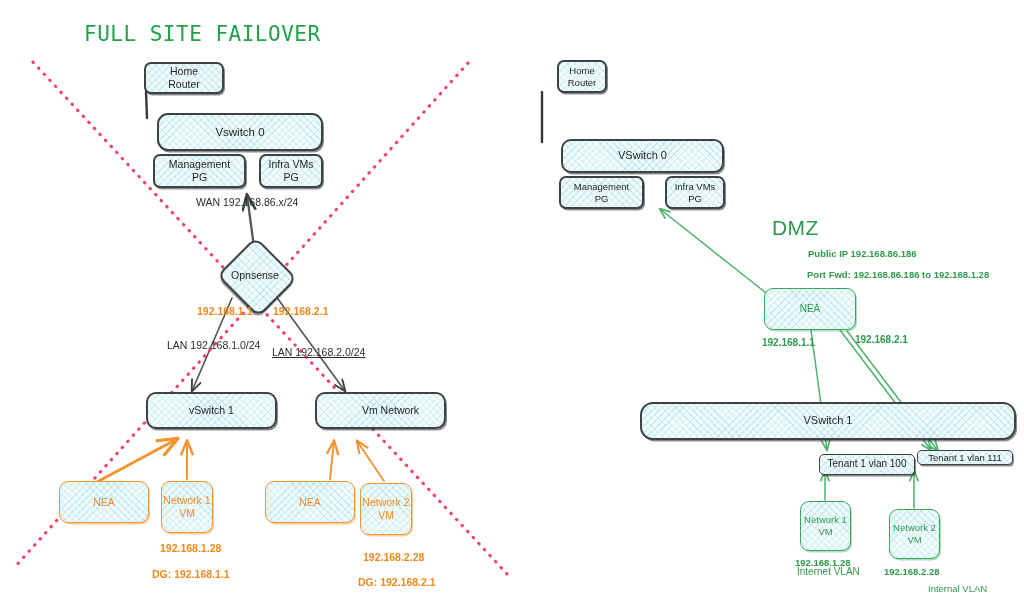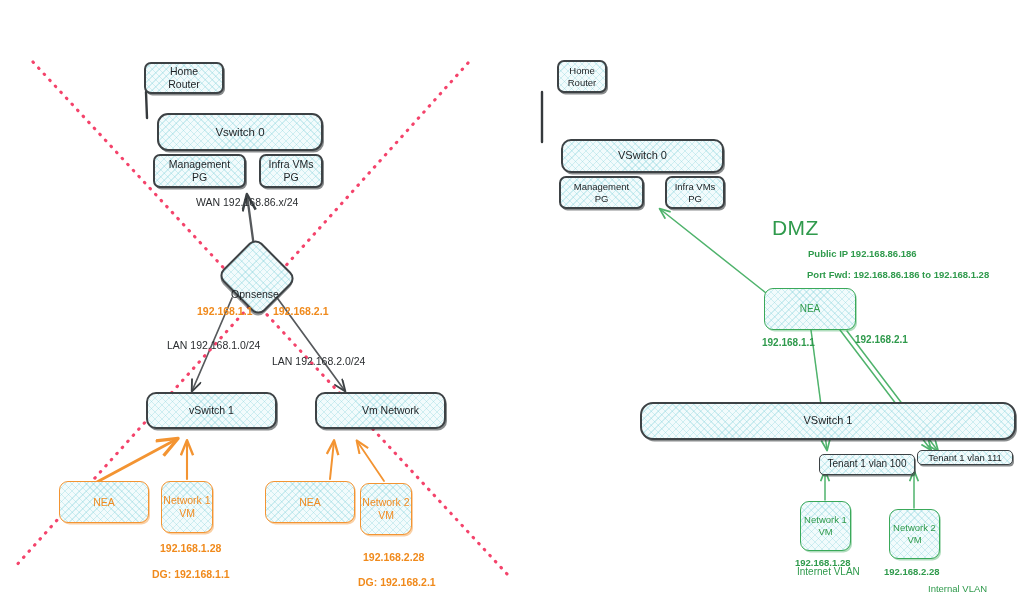--- a/index.html
+++ b/index.html
@@ -164,20 +164,21 @@
 
     <g stroke="#4fb36c" stroke-width="1.5" fill="none" marker-end="url(#ah-green)" stroke-linecap="round">
       <path d="M825,500 L825,471"></path>
     </g>
 
     <g stroke="#4fb36c" stroke-width="1.5" fill="none" marker-end="url(#ah-green)" stroke-linecap="round">
       <path d="M914,508 L914,471"></path>
     </g>
   </svg>
 
+  <div class="title" style="left:84px; top:22px;">FULL SITE FAILOVER</div>
 
   <div class="node dark bw2" style="left:104px; top:62px; width:80px; height:32px; border-radius:7px; font-size:10.5px; flex-direction:column;">
     <span>Home</span>
     <span>Router</span>
   </div>
 
   <div class="node dark bw2" style="left:117px; top:113px; width:166px; height:38px; border-radius:11px; font-size:11.5px;">
     <span>Vswitch 0</span>
   </div>
 
@@ -194,21 +195,21 @@
   <div style="position:absolute; left:214px; top:250px; width:82px; height:50px; z-index:3;">
     <div style="position:absolute; left:14px; top:0px; width:54px; height:50px;
                 transform:rotate(45deg) scale(1.02); transform-origin:center;
                 border:2.1px solid #3d4245; border-radius:9px;
                 background-color:#f2fbfc;
                 background-image:
                   repeating-linear-gradient(0deg, rgba(120,205,215,0.30) 0 1px, rgba(0,0,0,0) 1px 5px),
                   repeating-linear-gradient(90deg, rgba(120,205,215,0.30) 0 1px, rgba(0,0,0,0) 1px 5px);
                 box-shadow:1.5px 2px 0 -0.5px rgba(40,45,48,0.5);"></div>
     <div style="position:absolute; left:0; top:0; width:82px; height:50px;
-                display:flex; align-items:flex-end; justify-content:center;
+                display:flex; align-items:center; justify-content:center;
                 font-size:10.5px; color:#1d2023;">
       <span>Opnsense</span>
     </div>
   </div>
 
   <div class="node dark bw2" style="left:106px; top:392px; width:131px; height:37px; border-radius:10px; font-size:10.5px;">
     <span>vSwitch 1</span>
   </div>
 
   <div class="node dark bw2" style="left:275px; top:392px; width:131px; height:37px; border-radius:10px; font-size:10.5px;padding-left:20px;">
@@ -230,21 +231,21 @@
 
   <div class="node orange bw1" style="left:360px; top:483px; width:52px; height:52px; border-radius:9px; font-size:10.5px; flex-direction:column;">
     <span>Network 2</span>
     <span>VM</span>
   </div>
 
   <div class="txt blk" style="left:196px; top:196px; font-size:10.5px;">WAN 192.168.86.x/24</div>
   <div class="txt org" style="left:197px; top:305px; font-size:10.5px;">192.168.1.1</div>
   <div class="txt org" style="left:273px; top:305px; font-size:10.5px;">192.168.2.1</div>
   <div class="txt blk" style="left:167px; top:339px; font-size:10.5px;">LAN 192.168.1.0/24</div>
-  <div class="txt blk" style="left:272px; top:355px; font-size:10.5px;">LAN 192.168.2.0/24</div>
+  <div class="txt blk" style="left:272px; top:346px; font-size:10.5px;text-decoration:underline;">LAN 192.168.2.0/24</div>
   <div class="txt org" style="left:160px; top:542px; font-size:10.5px;">192.168.1.28</div>
   <div class="txt org" style="left:152px; top:568px; font-size:10.5px;">DG: 192.168.1.1</div>
   <div class="txt org" style="left:363px; top:551px; font-size:10.5px;">192.168.2.28</div>
   <div class="txt org" style="left:358px; top:576px; font-size:10.5px;">DG: 192.168.2.1</div>
 
   <div class="node dark bw2" style="left:517px; top:60px; width:50px; height:33px; border-radius:7px; font-size:9.5px; flex-direction:column;">
     <span>Home</span>
     <span>Router</span>
   </div>
 

